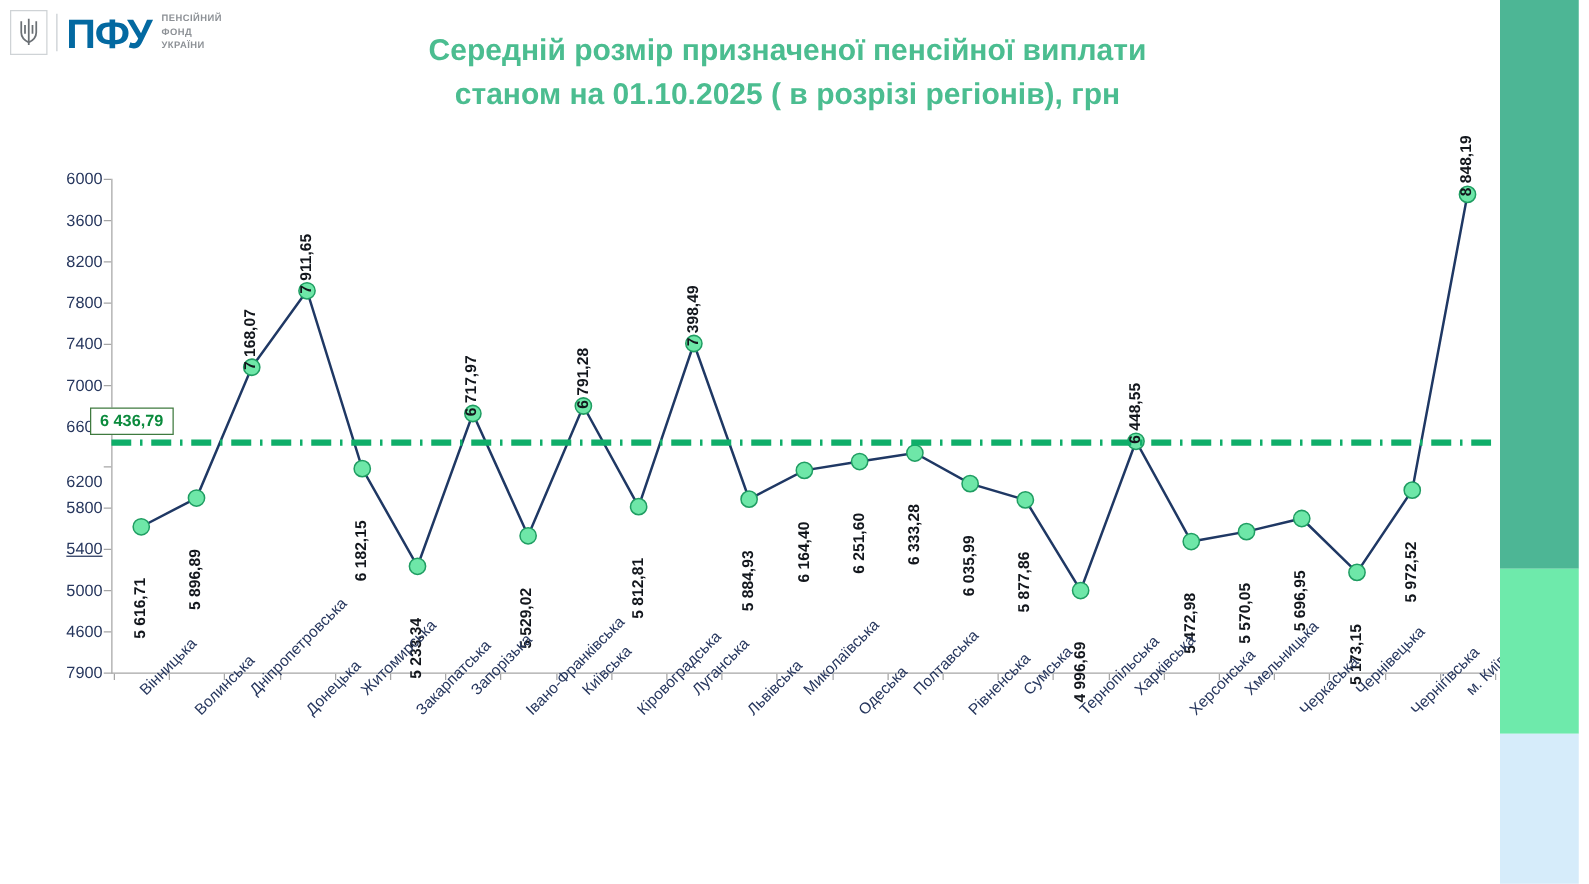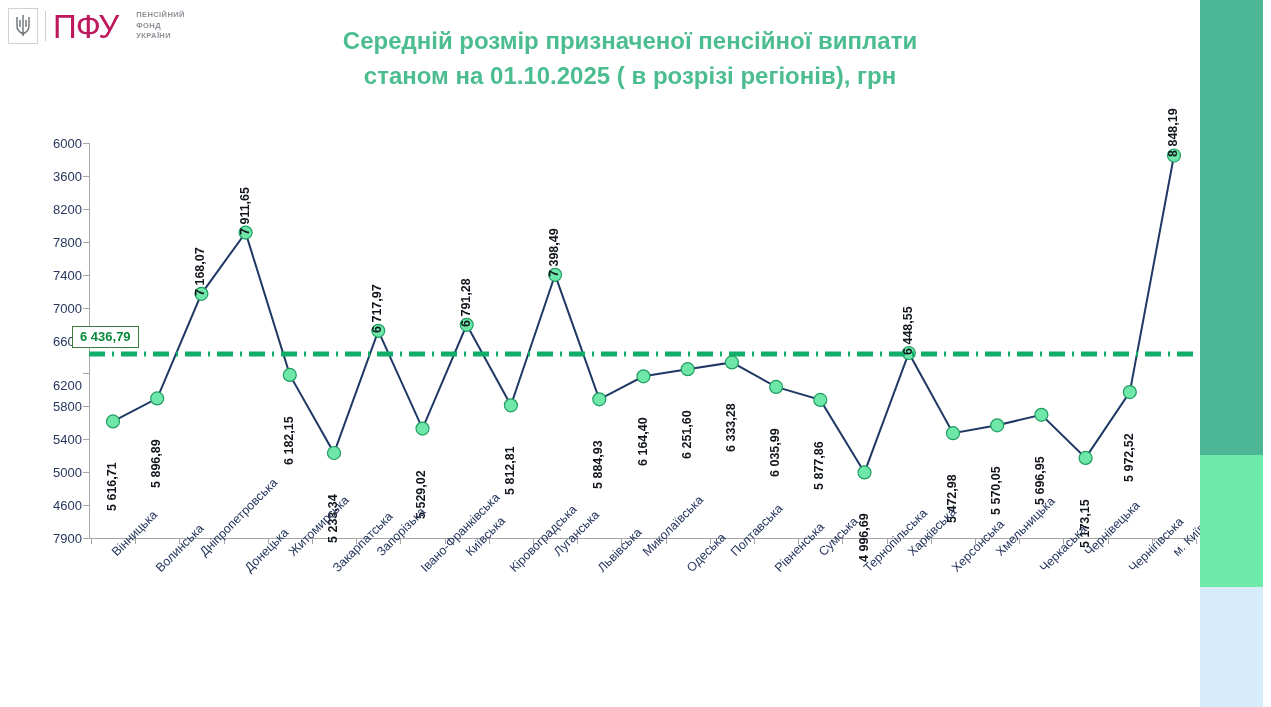--- a/index.html
+++ b/index.html
@@ -7,22 +7,22 @@
     width:1271px;height:707px;
     background:#ffffff;
     font-family:"Liberation Sans", sans-serif;
     overflow:hidden;
     position:relative;
   }
   
   #logo{position:absolute;left:8px;top:6px;height:40px;display:flex;align-items:center;}
   #trident{width:28px;height:34px;border:1px solid #cfd3d6;display:flex;align-items:center;justify-content:center;background:#fff;}
   #logo-divider{width:1px;height:30px;background:#c9ced2;margin:0 7px;}
-  #pfu-word{font-size:33px;font-weight:normal;color:#be185d;letter-spacing:-1px;line-height:1;}
-  #pfu-sub{margin-left:18px;font-size:7.5px;font-weight:bold;color:#8d9196;line-height:1.45;letter-spacing:.4px;}
+  #pfu-word{font-size:33px;font-weight:bold;color:#0369a1;letter-spacing:-1px;line-height:1;}
+  #pfu-sub{margin-left:8px;font-size:7.5px;font-weight:bold;color:#8d9196;line-height:1.45;letter-spacing:.4px;}
   
   #chart-title{
     position:absolute;left:300px;top:24px;width:660px;
     text-align:center;font-size:24px;font-weight:bold;color:#4bbd90;line-height:1.45;
   }
   
   #color-bar{position:absolute;right:8px;top:0;width:63px;height:707px;}
   #color-bar div{width:100%;}
   .cb1{height:455px;background:#4db695;}
   .cb2{height:132px;background:#6eeaab;}
@@ -95,21 +95,21 @@
       <div class="ytick-label" style="top: 274.667px; left: 36px;">7400</div>
       <div class="ytick-mark" style="top: 274.667px;"></div>
       <div class="ytick-label" style="top: 307.583px; left: 36px;">7000</div>
       <div class="ytick-mark" style="top: 307.583px;"></div>
       <div class="ytick-label" style="top: 340.5px; left: 36px;">6600</div>
       <div class="ytick-mark" style="top: 340.5px;"></div>
       <div class="ytick-label" style="top: 373.417px; left: 36px; margin-top: 12px;">6200</div>
       <div class="ytick-mark" style="top: 373.417px;"></div>
       <div class="ytick-label" style="top: 406.333px; left: 36px;">5800</div>
       <div class="ytick-mark" style="top: 406.333px;"></div>
-      <div class="ytick-label" style="top: 439.25px; left: 36px;">5400</div>
+      <div class="ytick-label" style="top: 439.25px; left: 36px; text-decoration: underline;">5400</div>
       <div class="ytick-mark" style="top: 439.25px;"></div>
       <div class="ytick-label" style="top: 472.167px; left: 36px;">5000</div>
       <div class="ytick-mark" style="top: 472.167px;"></div>
       <div class="ytick-label" style="top: 505.083px; left: 36px;">4600</div>
       <div class="ytick-mark" style="top: 505.083px;"></div>
       <div class="ytick-label" style="top: 538px; left: 36px;">7900</div>
       <div class="ytick-mark" style="top: 538px;"></div>
     </div>
   <div id="x-ticks">
       <div class="xtick-mark" style="left: 90.8958px;"></div>

